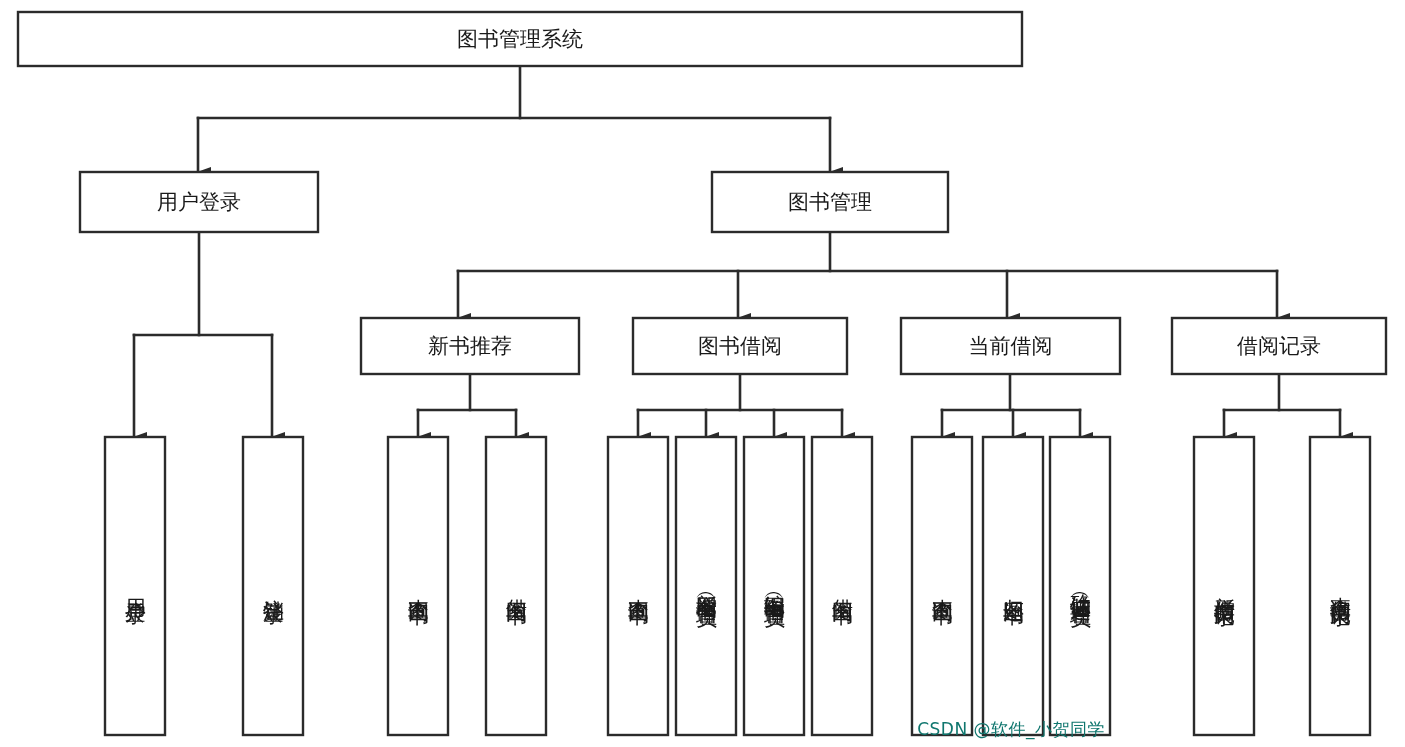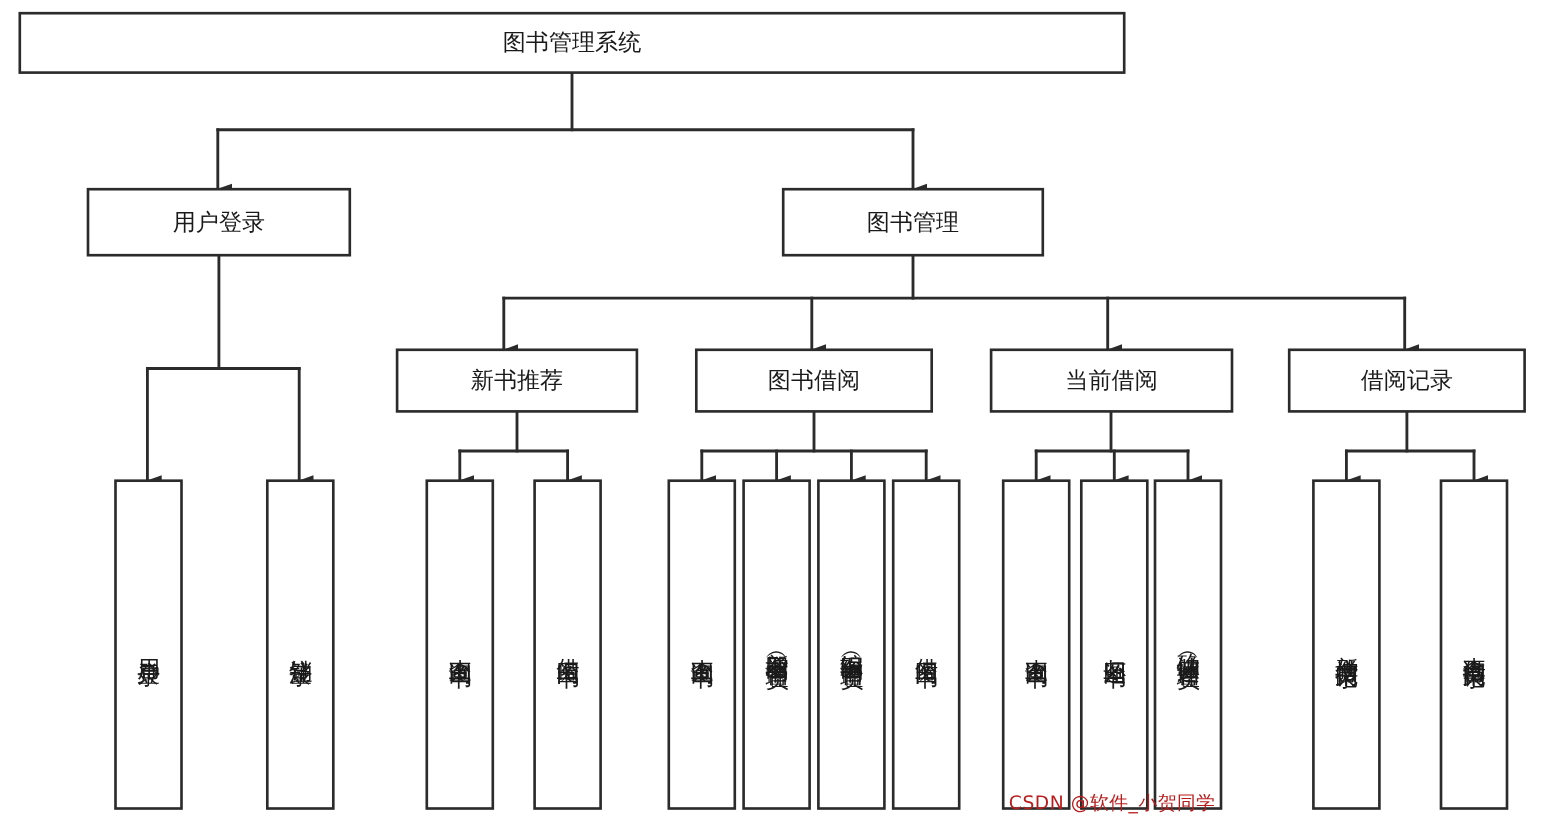--- a/index.html
+++ b/index.html
@@ -66,21 +66,21 @@
     color: #1a1a1a;
     white-space: nowrap;
     text-align: center;
   }
   #watermark {
     position: absolute;
     right: 8px;
     bottom: 6px;
     font-family: "DejaVu Sans", "Liberation Sans", sans-serif;
     font-size: 17px;
-    color: #b91c1c;
+    color: #0f766e;
     letter-spacing: 0.5px;
     white-space: nowrap;
     pointer-events: none;
   }
 </style>
 </head>
 <body>
 
 <div id="diagram-root">
 

